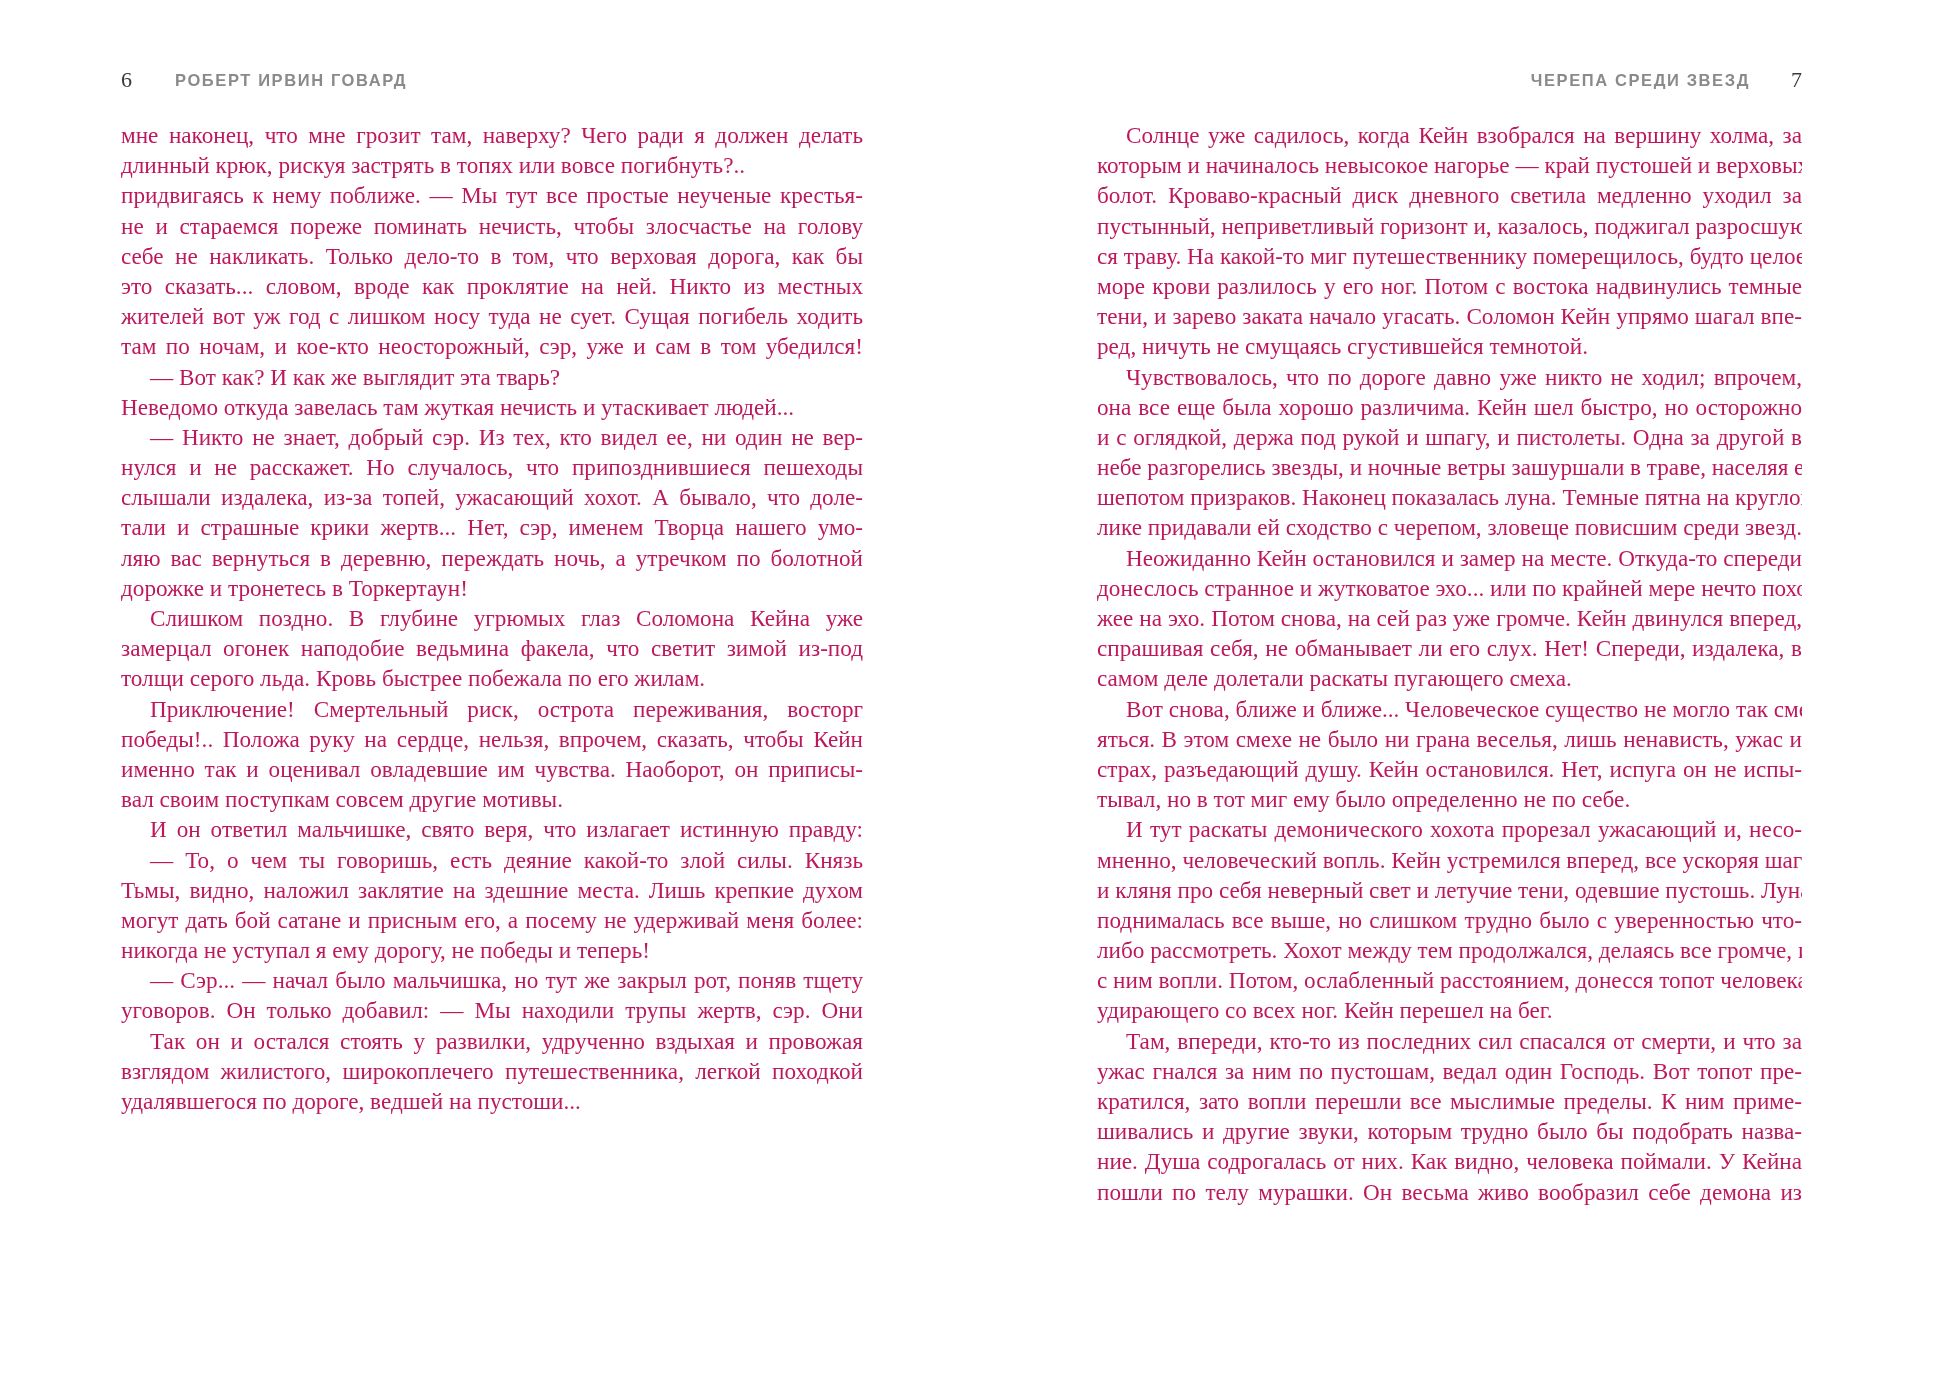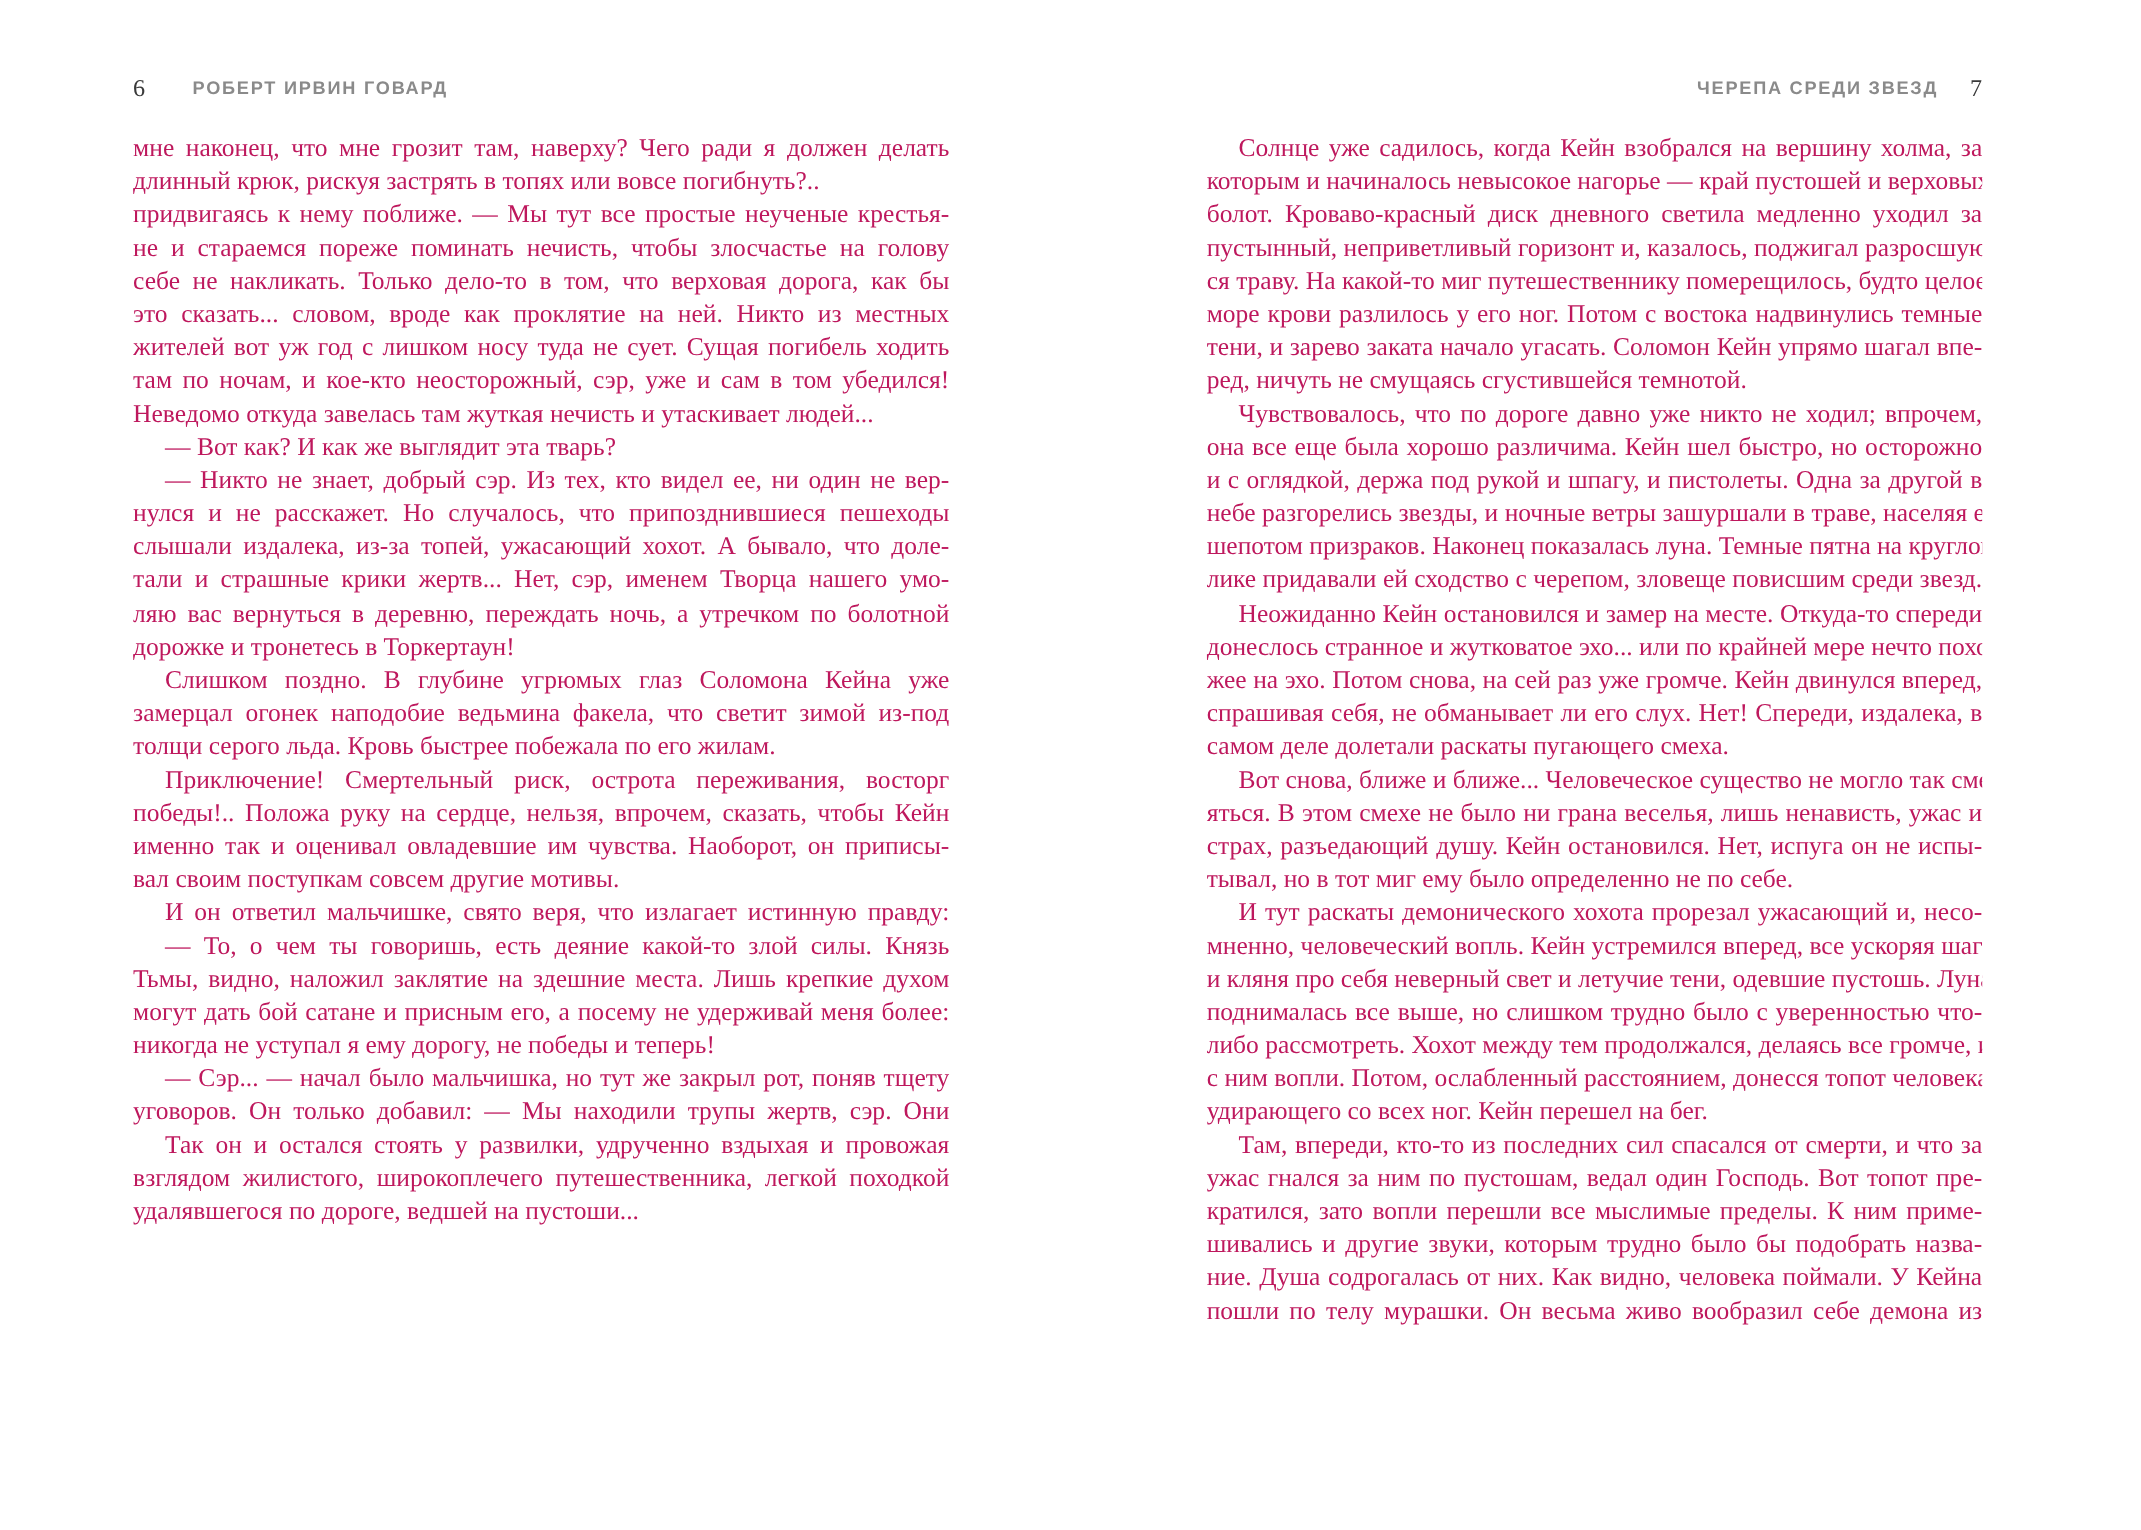--- a/index.html
+++ b/index.html
@@ -8,21 +8,21 @@
   .page.left { left: 0; width: 973px; }
   .page.right { left: 973px; width: 973px; }
   .header { position: absolute; top: 71px; height: 24px; font-family: "Liberation Sans", sans-serif; }
   .left .header { left: 121px; width: 742px; }
   .right .header { left: 124px; width: 705px; }
   .pnum { position: absolute; top: -4px; font-family: "Liberation Serif", serif; font-size: 22px; color: #3a3a3a; }
   .running { position: absolute; top: 0; font-size: 16.5px; font-weight: bold; letter-spacing: 1.6px; color: #8a8a8a; }
   .left .pnum { left: 0; }
   .left .running { left: 54px; }
   .right .pnum { right: 0; }
-  .right .running { right: 40px; }
+  .right .running { right: 52px; }
   .text { position: absolute; top: 120px; font-family: "Liberation Serif", serif; font-size: 23.2px; color: #be185d; }
   .left .text { left: 121px; width: 742px; }
   .right .text { left: 124px; width: 705px; }
   .line { height: 30.2px; line-height: 30.2px; white-space: nowrap; text-align: justify; text-align-last: justify; overflow: hidden; }
   .line.last { text-align-last: left; }
   .line.indent { text-indent: 29px; }
 </style>
 </head>
 <body>
 
@@ -33,22 +33,22 @@
   </div>
   <div class="text" id="left-text">
       <div class="line">мне наконец, что мне грозит там, наверху? Чего ради я должен делать</div>
       <div class="line last">длинный крюк, рискуя застрять в топях или вовсе погибнуть?..</div>
       <div class="line">придвигаясь к нему поближе. — Мы тут все простые неученые крестья-</div>
       <div class="line">не и стараемся пореже поминать нечисть, чтобы злосчастье на голову</div>
       <div class="line">себе не накликать. Только дело-то в том, что верховая дорога, как бы</div>
       <div class="line">это сказать... словом, вроде как проклятие на ней. Никто из местных</div>
       <div class="line">жителей вот уж год с лишком носу туда не сует. Сущая погибель ходить</div>
       <div class="line">там по ночам, и кое-кто неосторожный, сэр, уже и сам в том убедился!</div>
+      <div class="line indent last">— Вот как? И как же выглядит эта тварь?</div>
       <div class="line last">Неведомо откуда завелась там жуткая нечисть и утаскивает людей...</div>
-      <div class="line indent last">— Вот как? И как же выглядит эта тварь?</div>
       <div class="line indent">— Никто не знает, добрый сэр. Из тех, кто видел ее, ни один не вер-</div>
       <div class="line">нулся и не расскажет. Но случалось, что припозднившиеся пешеходы</div>
       <div class="line">слышали издалека, из-за топей, ужасающий хохот. А бывало, что доле-</div>
       <div class="line">тали и страшные крики жертв... Нет, сэр, именем Творца нашего умо-</div>
       <div class="line">ляю вас вернуться в деревню, переждать ночь, а утречком по болотной</div>
       <div class="line last">дорожке и тронетесь в Торкертаун!</div>
       <div class="line indent">Слишком поздно. В глубине угрюмых глаз Соломона Кейна уже</div>
       <div class="line">замерцал огонек наподобие ведьмина факела, что светит зимой из-под</div>
       <div class="line last">толщи серого льда. Кровь быстрее побежала по его жилам.</div>
       <div class="line indent">Приключение! Смертельный риск, острота переживания, восторг</div>

